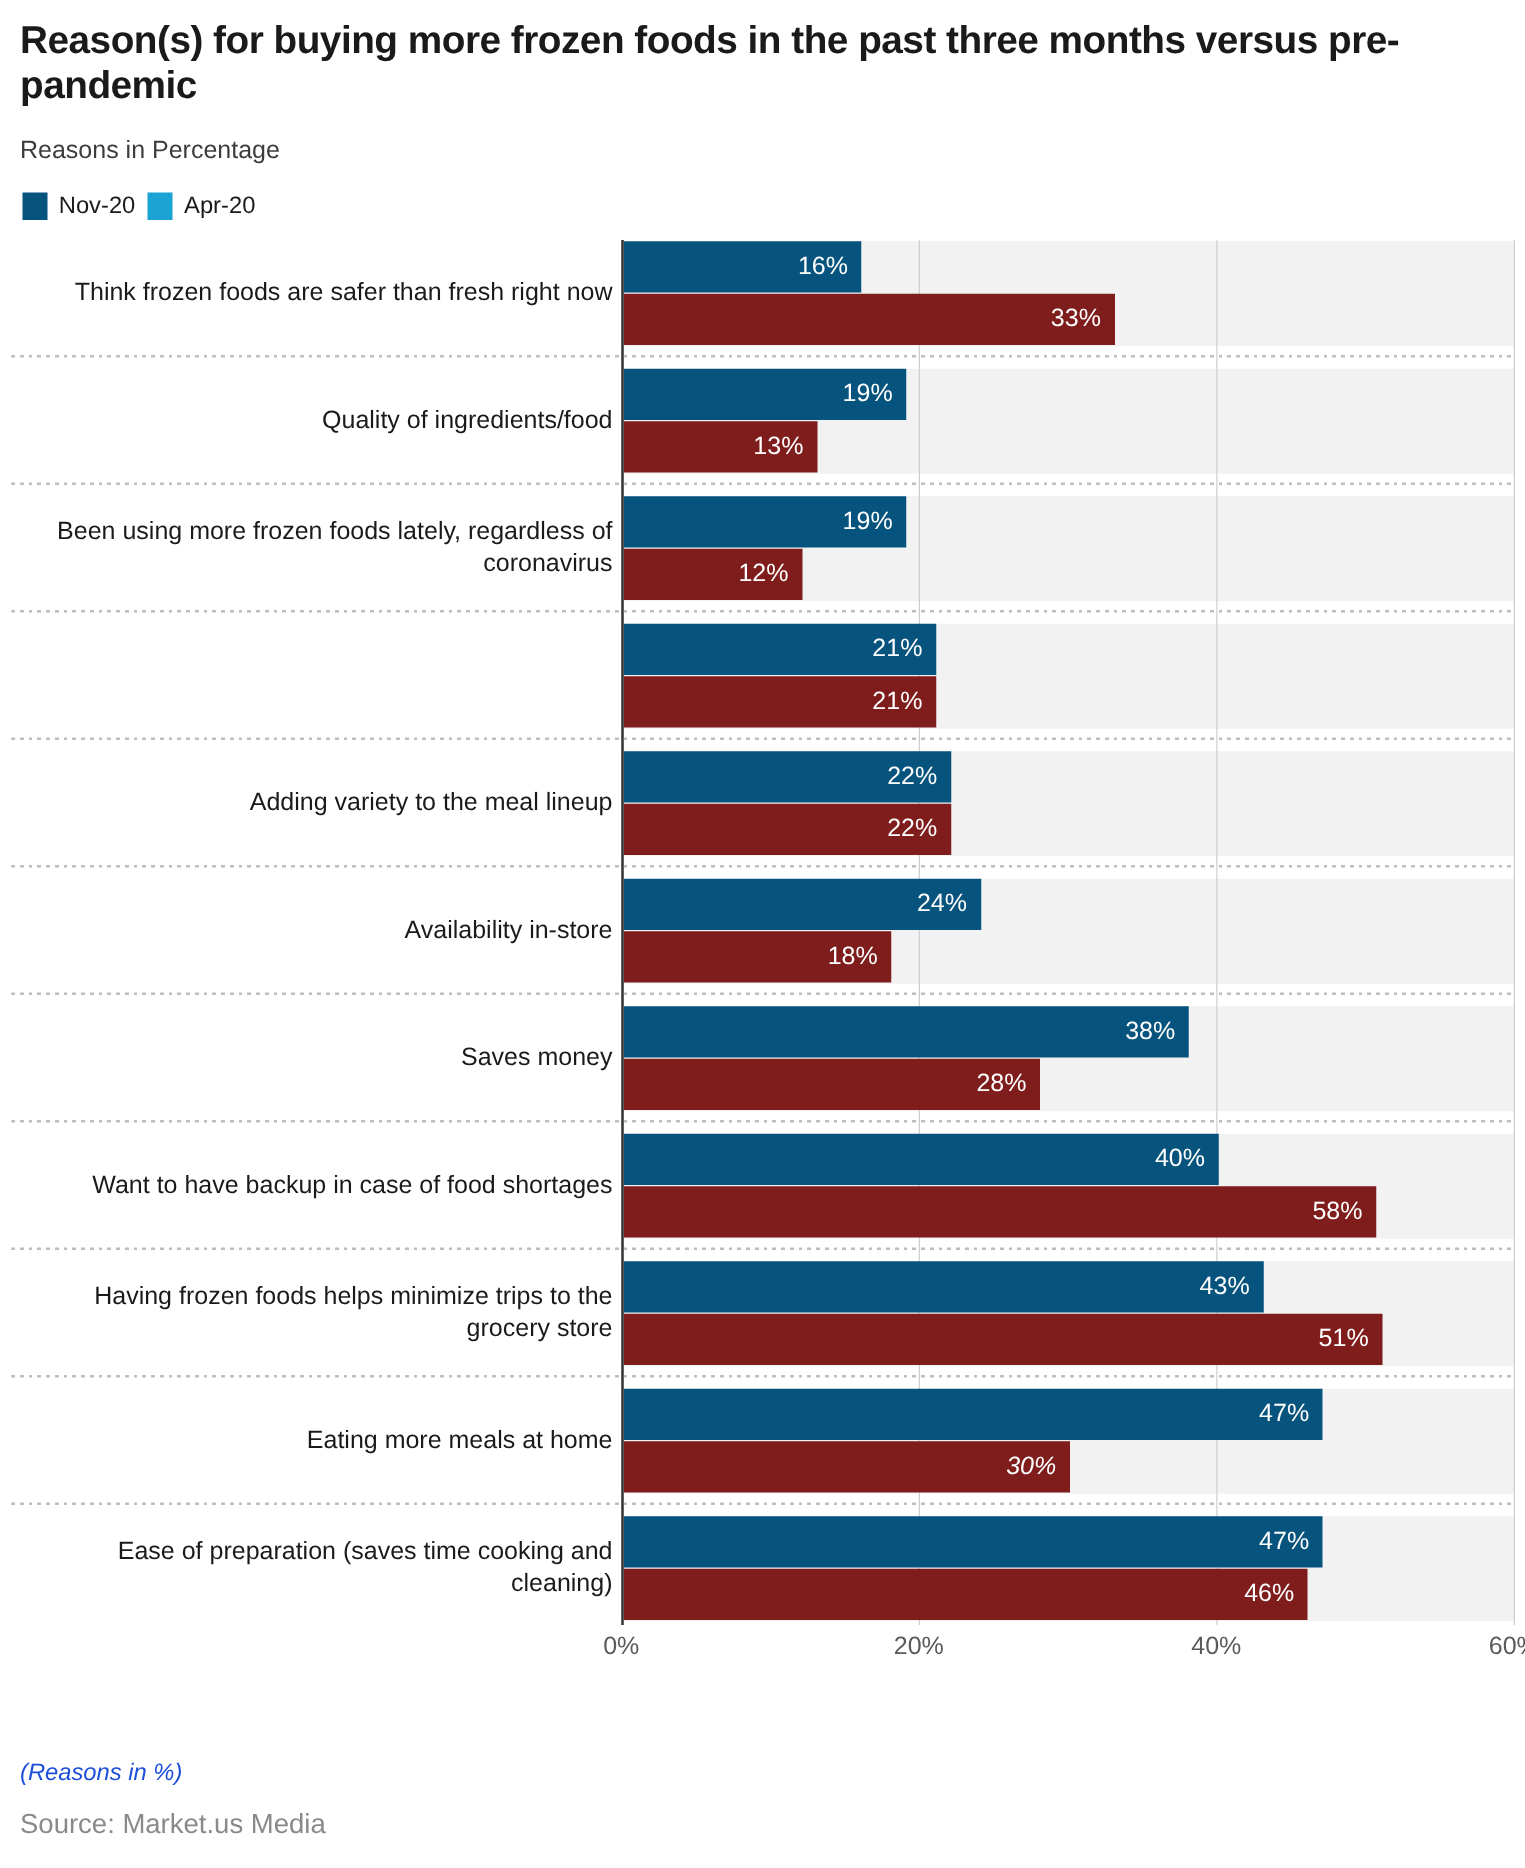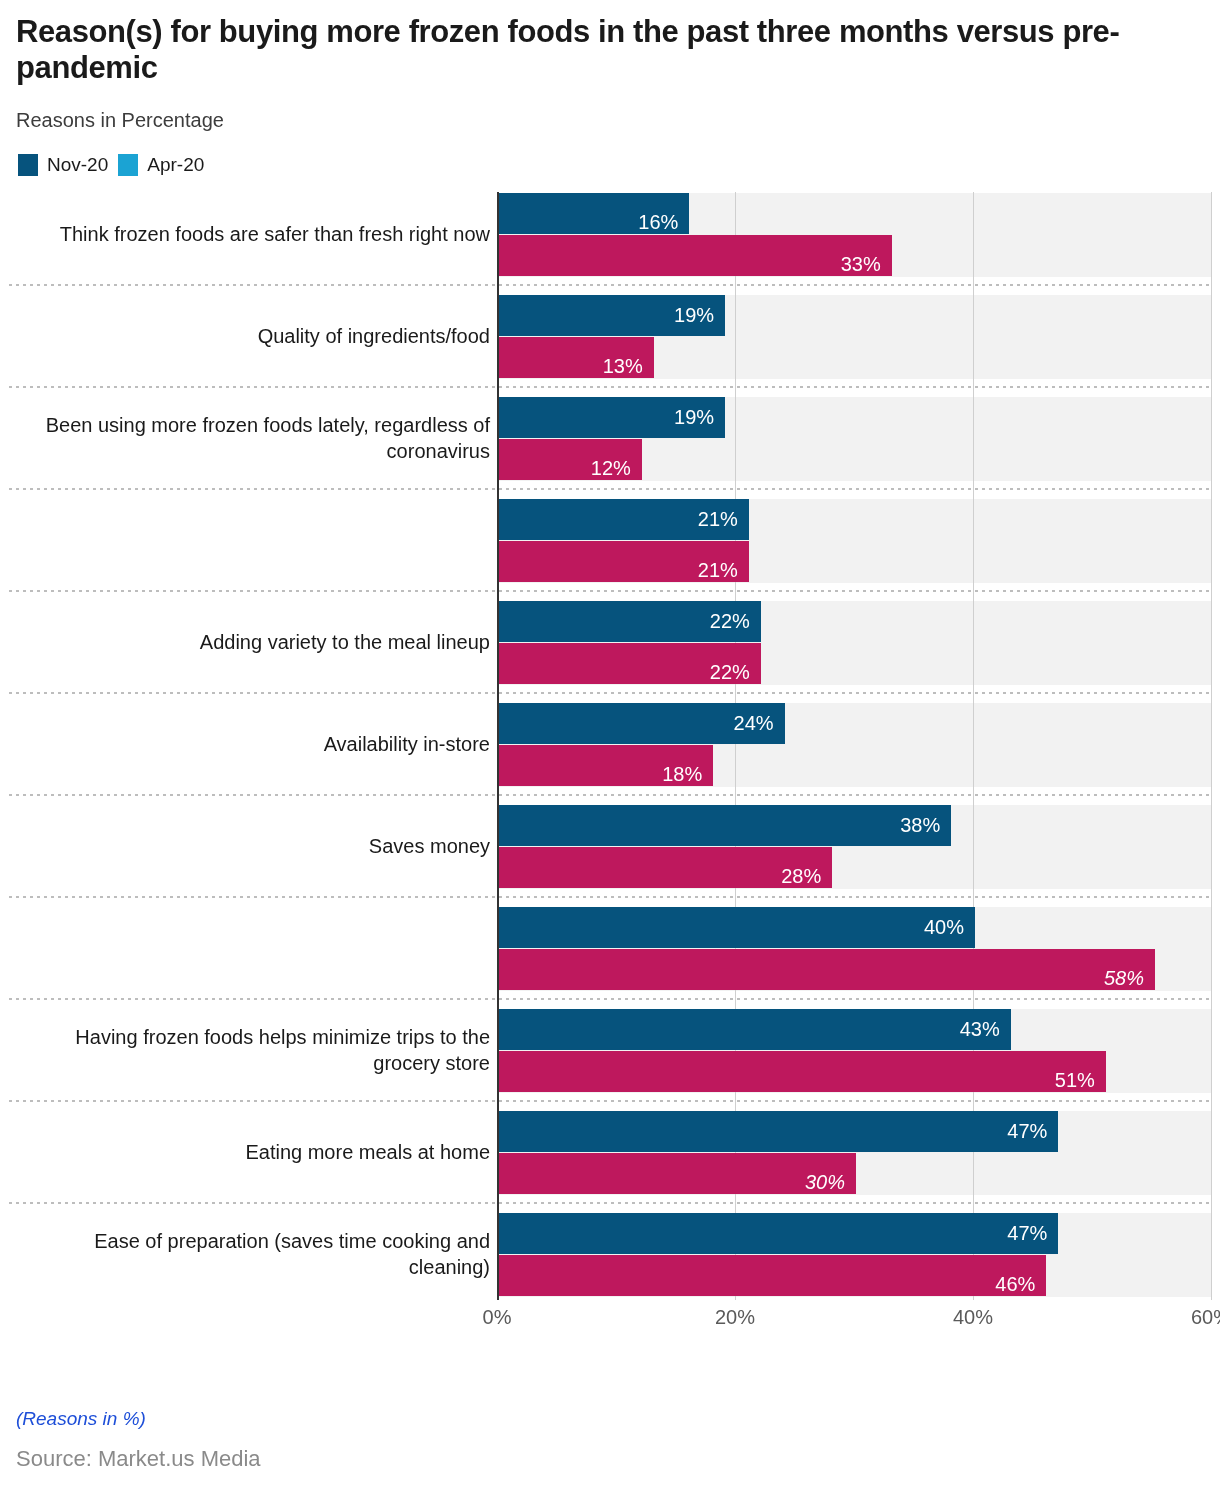--- a/index.html
+++ b/index.html
@@ -115,21 +115,21 @@
     z-index: 5;
   }
   .bar {
     position: absolute;
     left: 0; height: 41px;
     display: flex;
     align-items: center;
     justify-content: flex-end;
   }
   .bar.s0 { top: 0; background: #06537d; }
-  .bar.s1 { top: 42px; background: #be185d; align-items: flex-end; }
+  .bar.s1 { top: 42px; background: #7f1d1d; }
   .bar-value {
     color: #ffffff;
     font-size: 20px;
     padding-right: 11px;
     white-space: nowrap;
   }
 
   
   .xaxis {
     position: relative;
@@ -186,21 +186,21 @@
     <div class="gridlines" id="gridlines">
         <div class="gridline" style="left: 735px;"></div>
         <div class="gridline" style="left: 973px;"></div>
         <div class="gridline" style="left: 1211px;"></div>
       </div>
     <div class="axis-line"></div>
   <div class="row">
         <div class="row-band"></div>
         <div class="cat-label">Think frozen foods are safer than fresh right now</div>
         <div class="bars">
-          <div class="bar s0" style="width: 190.4px; align-items: flex-end;">
+          <div class="bar s0" style="width: 190.4px;">
             <span class="bar-value">16%</span>
           </div>
           <div class="bar s1" style="width: 392.7px;">
             <span class="bar-value">33%</span>
           </div>
         </div>
         <div class="row-sep"></div>
       </div>
       <div class="row">
         <div class="row-band"></div>
@@ -274,25 +274,26 @@
             <span class="bar-value">38%</span>
           </div>
           <div class="bar s1" style="width: 333.2px;">
             <span class="bar-value">28%</span>
           </div>
         </div>
         <div class="row-sep"></div>
       </div>
       <div class="row">
         <div class="row-band"></div>
+        <div class="cat-label">Want to have backup in case of food shortages</div>
         <div class="bars">
           <div class="bar s0" style="width: 476px;">
             <span class="bar-value">40%</span>
           </div>
-          <div class="bar s1" style="width: 656px; font-style: italic;">
+          <div class="bar s1" style="width: 602px;">
             <span class="bar-value">58%</span>
           </div>
         </div>
         <div class="row-sep"></div>
       </div>
       <div class="row">
         <div class="row-band"></div>
         <div class="cat-label">Having frozen foods helps minimize trips to the grocery store</div>
         <div class="bars">
           <div class="bar s0" style="width: 511.7px;">

